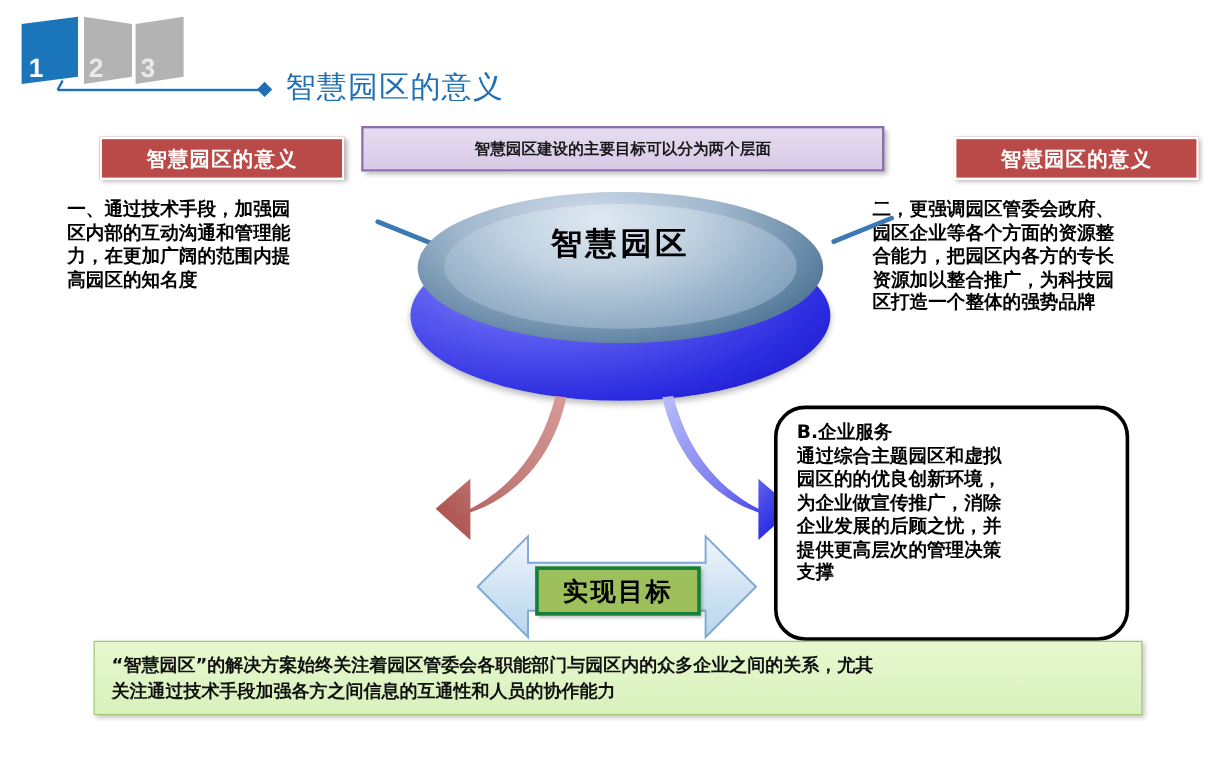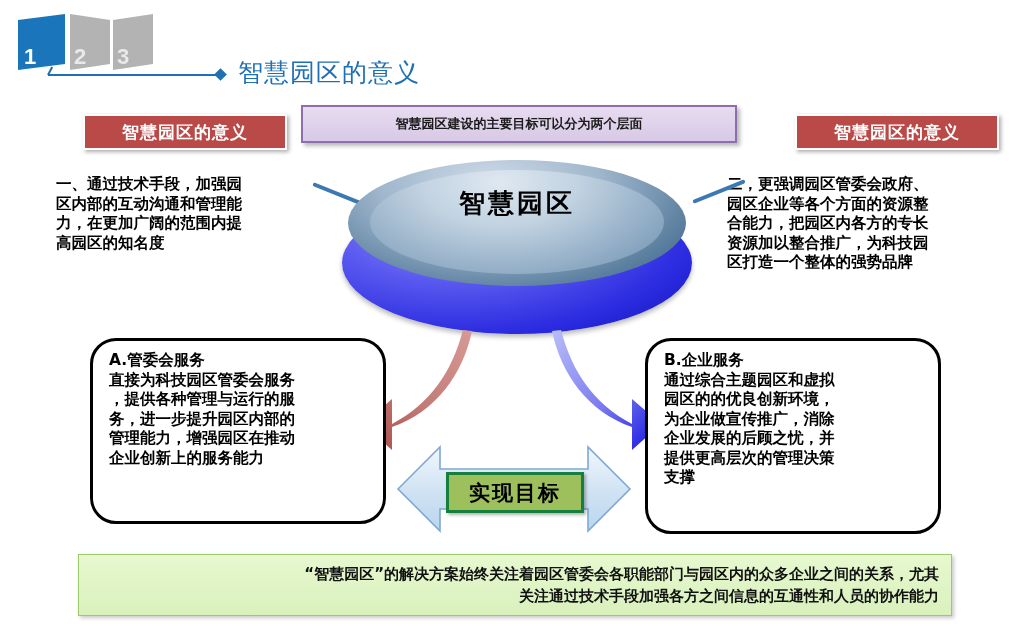--- a/index.html
+++ b/index.html
@@ -65,21 +65,20 @@
     font-family:"DejaVu Sans",sans-serif;
   }
 
   
   .side-text{
     position:absolute;
     font-weight:bold;font-size:15.5px;line-height:1.26;
     color:#000000;
     font-family:"DejaVu Sans",sans-serif;
     white-space:pre-line;
-    margin-top:10px;
   }
   #side-left{left:56px;top:165px;width:262px;}
   #side-right{left:727px;top:165px;width:262px;}
 
   .leader{
     position:absolute;height:4px;background:#3c78b4;border-radius:2px;
   }
   #leader-left{left:313px;top:182px;width:56px;transform:rotate(22deg);transform-origin:left center;}
   #leader-right{left:693px;top:200px;width:56px;transform:rotate(-22deg);transform-origin:left center;}
 
@@ -131,25 +130,24 @@
     background:#9dc05c;
     border:3px solid #15803d;
     box-shadow:2px 2px 3px rgba(0,0,0,.3);
     display:flex;align-items:center;justify-content:center;
     font-size:21px;font-weight:bold;color:#000000;letter-spacing:2px;
     font-family:"DejaVu Sans",sans-serif;
   }
 
   
   #banner{
-    position:absolute;left:78px;top:554px;width:872px;height:60px;
+    position:absolute;left:78px;top:534px;width:872px;height:60px;
     background:linear-gradient(#e7f8cf,#d9f1bd);
     border:1px solid #9ec96a;
     box-shadow:2px 2px 4px rgba(0,0,0,.22);
-    text-align:right;
   }
   #banner-text{
     position:absolute;left:14px;top:9px;right:12px;
     font-size:15px;font-weight:bold;line-height:1.45;color:#111111;
     font-family:"DejaVu Sans",sans-serif;
     white-space:pre-line;
   }
 </style>
 </head>
 <body>
@@ -239,27 +237,20 @@
              L 588 469
              L 588 447
              L 630 489
              L 588 531
              L 588 509
              L 440 509
              L 440 531
              Z" fill="url(#gradLight)" stroke="#7fa9d4" stroke-width="1.6"></path>
   </svg>
 
-  <div class="round-box" id="box-a">
-    <div class="box-text"><span>A.管委会服务</span><br><span>直接为科技园区管委会服务
-，提供各种管理与运行的服
-务，进一步提升园区内部的
-管理能力，增强园区在推动
-企业创新上的服务能力</span></div>
-  </div>
 
   <div class="round-box" id="box-b">
     <div class="box-text"><span>B.企业服务</span><br><span>通过综合主题园区和虚拟
 园区的的优良创新环境，
 为企业做宣传推广，消除
 企业发展的后顾之忧，并
 提供更高层次的管理决策
 支撑</span></div>
   </div>
 

